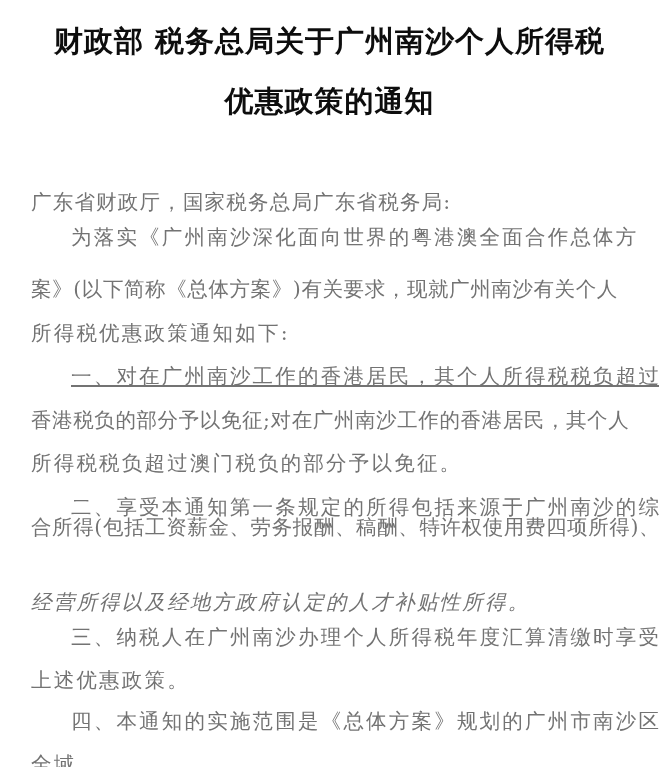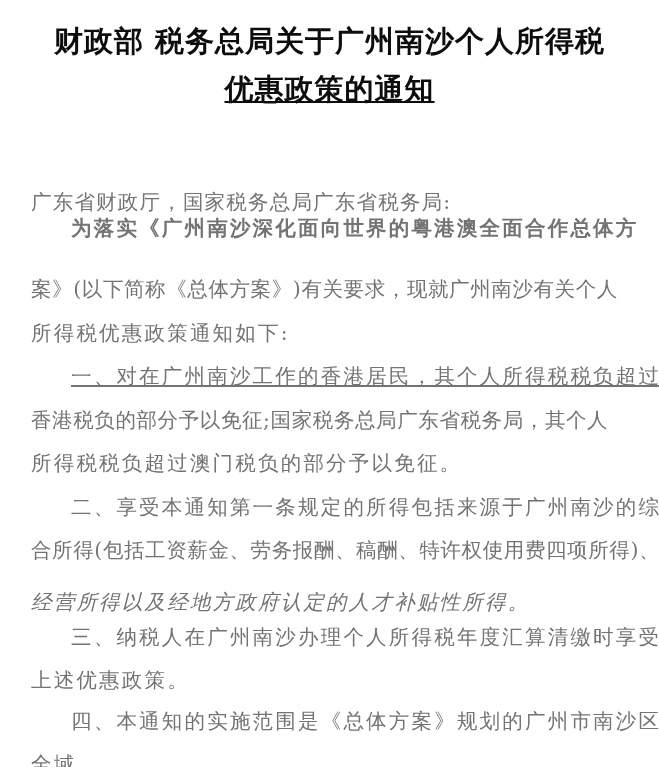--- a/index.html
+++ b/index.html
@@ -60,40 +60,40 @@
     .line.indent { left: 71px; width: 560px; }
     .line.tight { letter-spacing: 1.2px; }
     .line.tighter { letter-spacing: 0.6px; }
   </style>
 </head>
 <body>
 
 <div class="doc">
 
   <div class="title-line" style="top:24px;">财政部 税务总局关于广州南沙个人所得税</div>
-  <div class="title-line" style="top:72px;text-decoration:underline;">优惠政策的通知</div>
+  <div class="title-line" style="top:84px;">优惠政策的通知</div>
 
 
   <div class="line tight" style="top:189px;">广东省财政厅，国家税务总局广东省税务局:</div>
 
   <div>
-    <div class="line indent" style="top:215px;font-weight:bold;">为落实《广州南沙深化面向世界的粤港澳全面合作总体方</div>
+    <div class="line indent" style="top:224px;">为落实《广州南沙深化面向世界的粤港澳全面合作总体方</div>
     <div class="line tighter" style="top:276px;">案》(以下简称《总体方案》)有关要求，现就广州南沙有关个人</div>
     <div class="line" style="top:320px;">所得税优惠政策通知如下:</div>
   </div>
 
   <div>
     <div class="line indent" style="top:363px;text-decoration:underline;">一、对在广州南沙工作的香港居民，其个人所得税税负超过</div>
-    <div class="line tighter" style="top:407px;">香港税负的部分予以免征;国家税务总局广东省税务局，其个人</div>
+    <div class="line tighter" style="top:407px;">香港税负的部分予以免征;对在广州南沙工作的香港居民，其个人</div>
     <div class="line" style="top:450px;">所得税税负超过澳门税负的部分予以免征。</div>
   </div>
 
   <div>
     <div class="line indent" style="top:494px;">二、享受本通知第一条规定的所得包括来源于广州南沙的综</div>
-    <div class="line tighter" style="top:537px;">合所得(包括工资薪金、劳务报酬、稿酬、特许权使用费四项所得)、</div>
+    <div class="line tighter" style="top:514px;">合所得(包括工资薪金、劳务报酬、稿酬、特许权使用费四项所得)、</div>
     <div class="line" style="top:589px;font-style:italic;">经营所得以及经地方政府认定的人才补贴性所得。</div>
   </div>
 
   <div>
     <div class="line indent" style="top:624px;">三、纳税人在广州南沙办理个人所得税年度汇算清缴时享受</div>
     <div class="line" style="top:667px;">上述优惠政策。</div>
   </div>
 
   <div>
     <div class="line indent" style="top:708px;">四、本通知的实施范围是《总体方案》规划的广州市南沙区</div>

